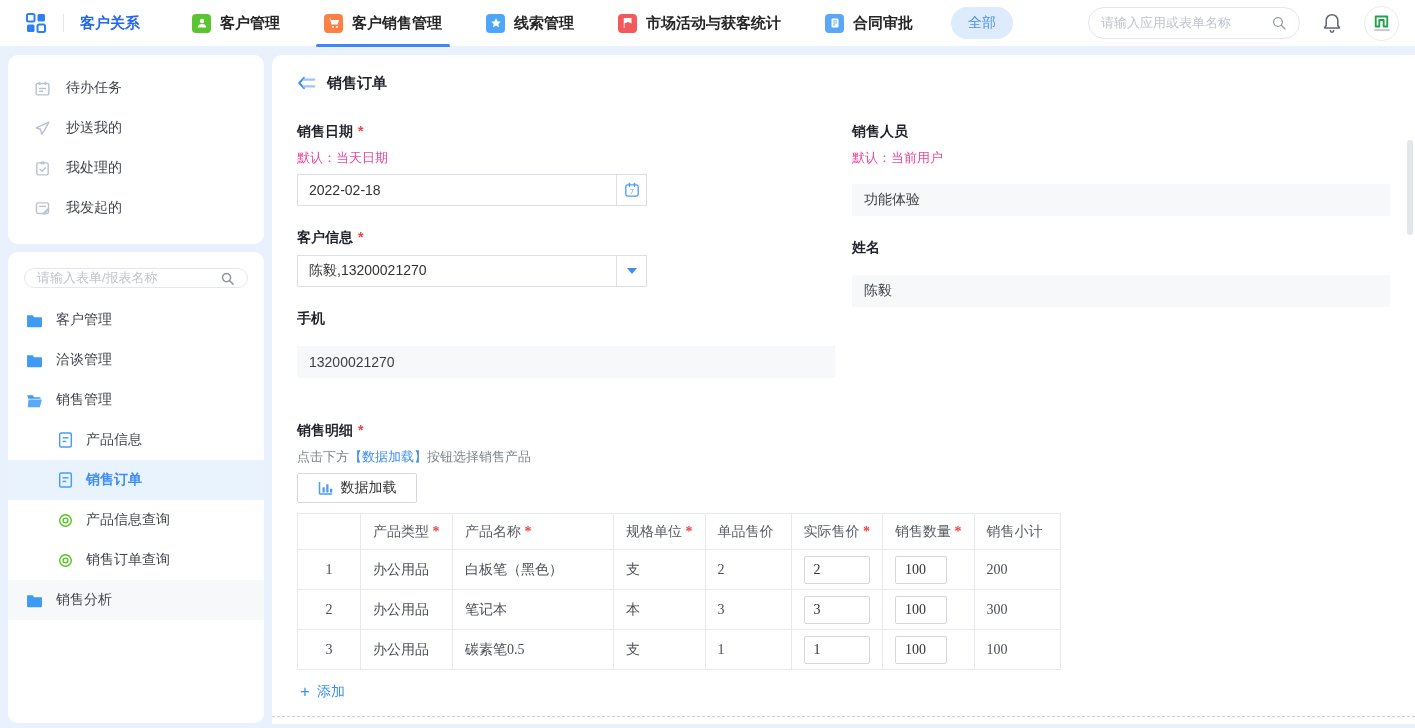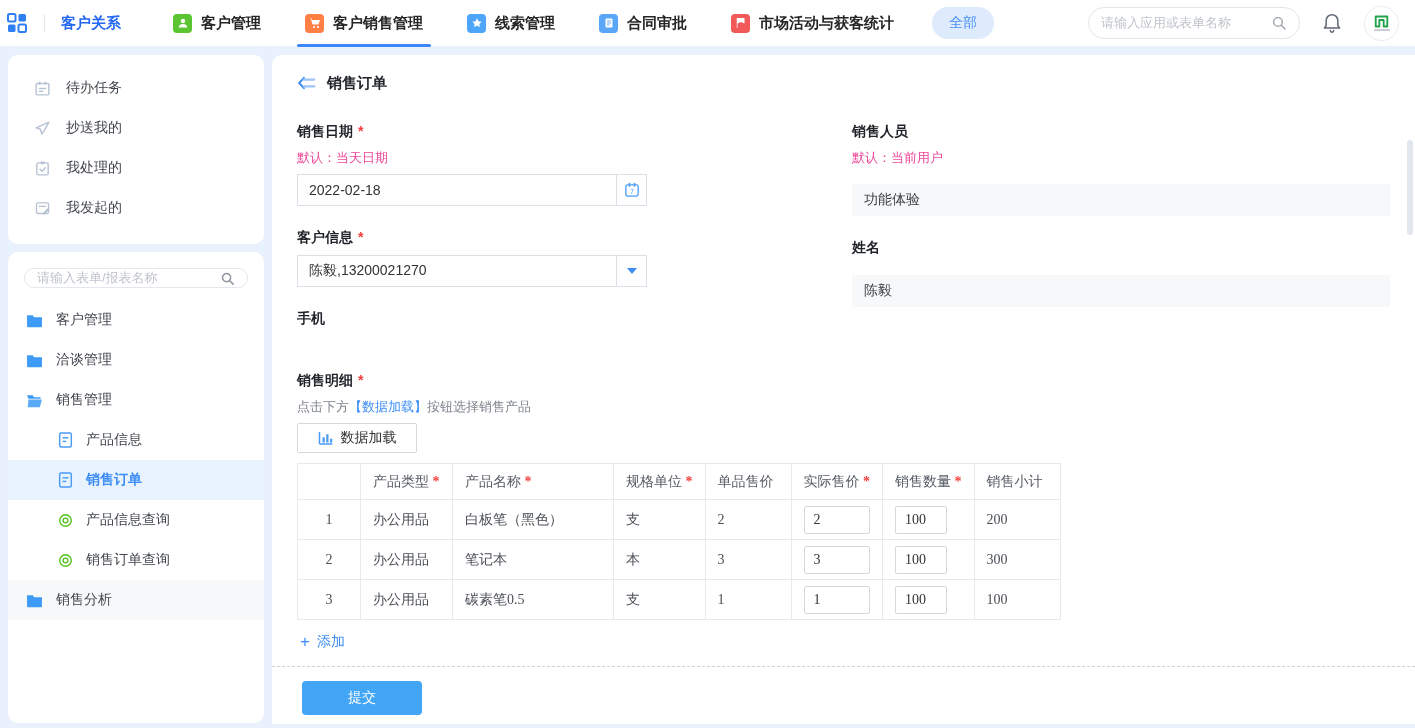--- a/index.html
+++ b/index.html
@@ -5,21 +5,21 @@
   * { box-sizing: border-box; margin: 0; padding: 0; }
   html,body { width:1415px; height:728px; overflow:hidden; }
   body {
     font-family: "Liberation Sans", "DejaVu Sans", sans-serif;
     background:#e9f1fc; color:#333; font-size:14px; position:relative;
   }
   svg { display:block; }
 
   
   .topbar { position:absolute; top:0; left:0; width:1415px; height:47px; background:#fff;
-    display:flex; align-items:center; border-bottom:1px solid #eef2f8; z-index:5; padding-left:6px; }
+    display:flex; align-items:center; border-bottom:1px solid #eef2f8; z-index:5; padding-left:25px; }
   .appgrid { width:22px; height:22px; flex:0 0 auto; }
   .top-divider { width:1px; height:18px; background:#e3e6eb; margin:0 16px; }
   .workspace { color:#2468f2; font-weight:700; font-size:15px; margin-right:30px; cursor:pointer; }
   .tab { display:flex; align-items:center; gap:9px; height:47px; position:relative;
     margin:0 22px; font-weight:600; font-size:15px; color:#262626; cursor:pointer; white-space:nowrap; }
   .tab-icon { width:19px; height:19px; border-radius:4px; display:flex; align-items:center; justify-content:center; }
   .tab.active::after { content:""; position:absolute; left:-8px; right:-8px; bottom:0; height:3px;
     background:#3c88f8; border-radius:2px; }
   .pill-all { margin-left:16px; background:#ddebfc; color:#4a90f5; font-size:14px;
     padding:7px 17px; border-radius:16px; cursor:pointer; }
@@ -130,38 +130,38 @@
   <div class="tab">
     <span class="tab-icon" style="background:#4da6fa">
       <svg width="12" height="12" viewBox="0 0 24 24" fill="#fff">
           <path d="M12 2.5l2.9 6 6.6.9-4.8 4.5 1.2 6.5-5.9-3.2-5.9 3.2 1.2-6.5L2.5 9.4l6.6-.9z"></path>
         </svg>
     </span>
     <span>线索管理</span>
   </div>
 
   <div class="tab">
+    <span class="tab-icon" style="background:#f25a5a">
+      <svg width="12" height="12" viewBox="0 0 24 24" fill="#fff">
+          <path d="M5 2h14v11l-7-3-7 3zM5 2v20h-1.5V2z"></path>
+        </svg>
+    </span>
+    <span>市场活动与获客统计</span>
+  </div>
+
+  <div class="tab">
     <span class="tab-icon" style="background:#5aa7f8">
       <svg width="12" height="12" viewBox="0 0 24 24">
           <rect x="5" y="3" width="14" height="18" rx="2" fill="#fff"></rect>
           <rect x="8" y="7" width="8" height="1.8" fill="#5aa7f8"></rect>
           <rect x="8" y="11" width="8" height="1.8" fill="#5aa7f8"></rect>
           <rect x="8" y="15" width="5" height="1.8" fill="#5aa7f8"></rect>
         </svg>
     </span>
     <span>合同审批</span>
-  </div>
-
-  <div class="tab">
-    <span class="tab-icon" style="background:#f25a5a">
-      <svg width="12" height="12" viewBox="0 0 24 24" fill="#fff">
-          <path d="M5 2h14v11l-7-3-7 3zM5 2v20h-1.5V2z"></path>
-        </svg>
-    </span>
-    <span>市场活动与获客统计</span>
   </div>
 
   <div class="pill-all">全部</div>
   <div class="top-spacer"></div>
 
   <div class="top-search">
     <span class="ph">请输入应用或表单名称</span>
     <svg width="16" height="16" viewBox="0 0 24 24">
       <circle cx="10.5" cy="10.5" r="6.5" fill="none" stroke="#9aa0a8" stroke-width="2"></circle>
       <line x1="15.5" y1="15.5" x2="21" y2="21" stroke="#9aa0a8" stroke-width="2" stroke-linecap="round"></line>
@@ -327,20 +327,21 @@
         <div class="ctrl-row">
           <div class="text-input" style="display:flex;align-items:center;">陈毅,13200021270</div>
           <span class="addon">
             <span class="caret-down"></span>
           </span>
         </div>
 
         <div class="flabel">
           <span>手机</span>
         </div>
+        <div class="readonly" style="width:538px">13200021270</div>
       </div>
 
       <div class="fcol">
         <div class="flabel">
           <span>销售人员</span>
         </div>
         <div class="hint">默认：当前用户</div>
         <div class="readonly">功能体验</div>
 
         <div class="flabel">

